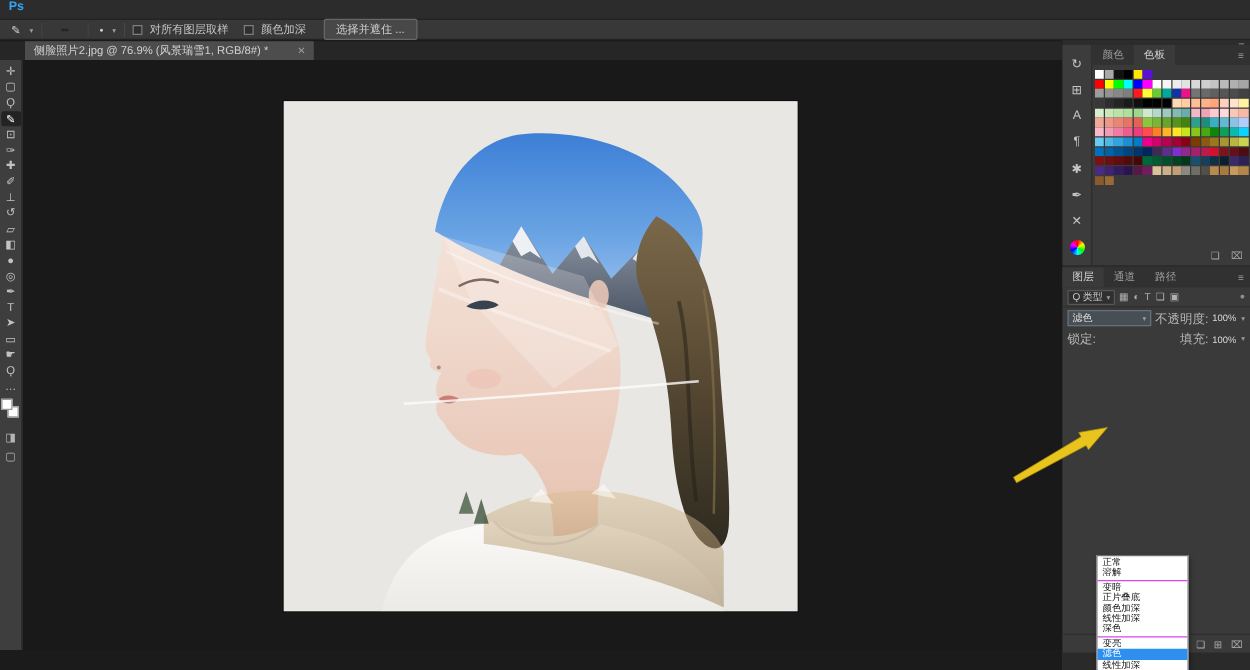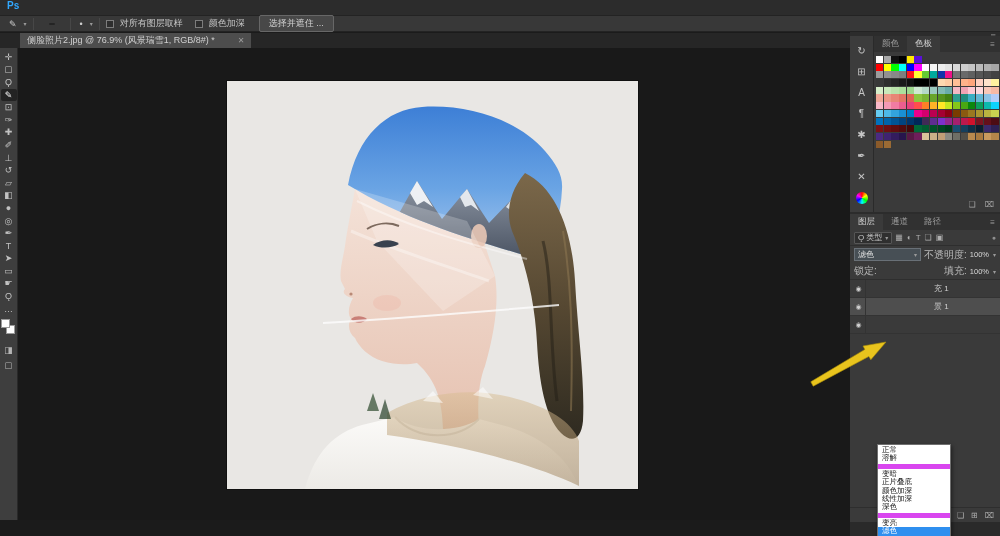--- a/index.html
+++ b/index.html
@@ -86,21 +86,21 @@
   .layer-row{height:18px;display:flex;align-items:center;border-bottom:1px solid #333;padding-left:2px;gap:4px;}
   .layer-row.active{background:#4e4e4e;}
   .eye-col{width:14px;height:18px;border-right:1px solid #333;display:flex;align-items:center;justify-content:center;font-size:7px;color:#cfcfcf;}
   .layer-label{font-size:8px;color:#d0d0d0;white-space:nowrap;margin-left:64px;}
   .layers-footer{position:absolute;left:0;right:0;bottom:14px;height:15px;border-top:1px solid #2e2e2e;
                  display:flex;align-items:center;justify-content:flex-end;gap:7px;padding:0 6px;font-size:8px;color:#aeaeae;}
   .layers-bottomfill{position:absolute;left:0;right:0;bottom:0;height:14px;background:#2a2a2a;}
   
   .blend-menu{position:absolute;left:27px;top:230px;width:74px;background:#ffffff;border:1px solid #6f6f6f;
               box-shadow:1px 2px 4px rgba(0,0,0,.5);z-index:20;}
-  .bm-group{border-bottom:5px solid #d946ef;padding:1px 0;}
+  .bm-group{border-bottom:1px solid #d946ef;padding:1px 0;}
   .bm-group:last-child{border-bottom:none;}
   .bm-item{height:8.4px;line-height:8.4px;font-size:7.5px;color:#151515;padding-left:4px;white-space:nowrap;overflow:hidden;}
   .bm-item.active{background:#2f8fef;color:#ffffff;}
   
   .arrow-overlay{position:absolute;left:0;top:0;width:1000px;height:536px;pointer-events:none;z-index:30;}
 </style>
 </head>
 <body>
 
 <div class="app">
@@ -577,35 +577,20 @@
         <span class="tight-value">100%</span>
         <span class="caret">▾</span>
       </div>
       <div class="lock-row">
         <span class="tight-label">锁定:</span>
         <span style="margin-left:auto"></span>
         <span class="tight-label">填充:</span>
         <span class="tight-value">100%</span>
         <span class="caret">▾</span>
       </div>
-      <div class="layer-list">
-
-      <div class="layer-row">
-            <span class="eye-col">◉</span>
-            <span class="layer-label">充 1</span>
-          </div>
-          <div class="layer-row active">
-            <span class="eye-col">◉</span>
-            <span class="layer-label">景 1</span>
-          </div>
-          <div class="layer-row">
-            <span class="eye-col">◉</span>
-            <span class="layer-label"></span>
-          </div>
-        </div>
       <div class="layers-footer">
 
       <span><span>∞</span></span>
           <span><span>fx</span></span>
           <span><span>▣</span></span>
           <span><span>◐</span></span>
           <span><span>❏</span></span>
           <span><span>⊞</span></span>
           <span><span>⌧</span></span>
         </div>

